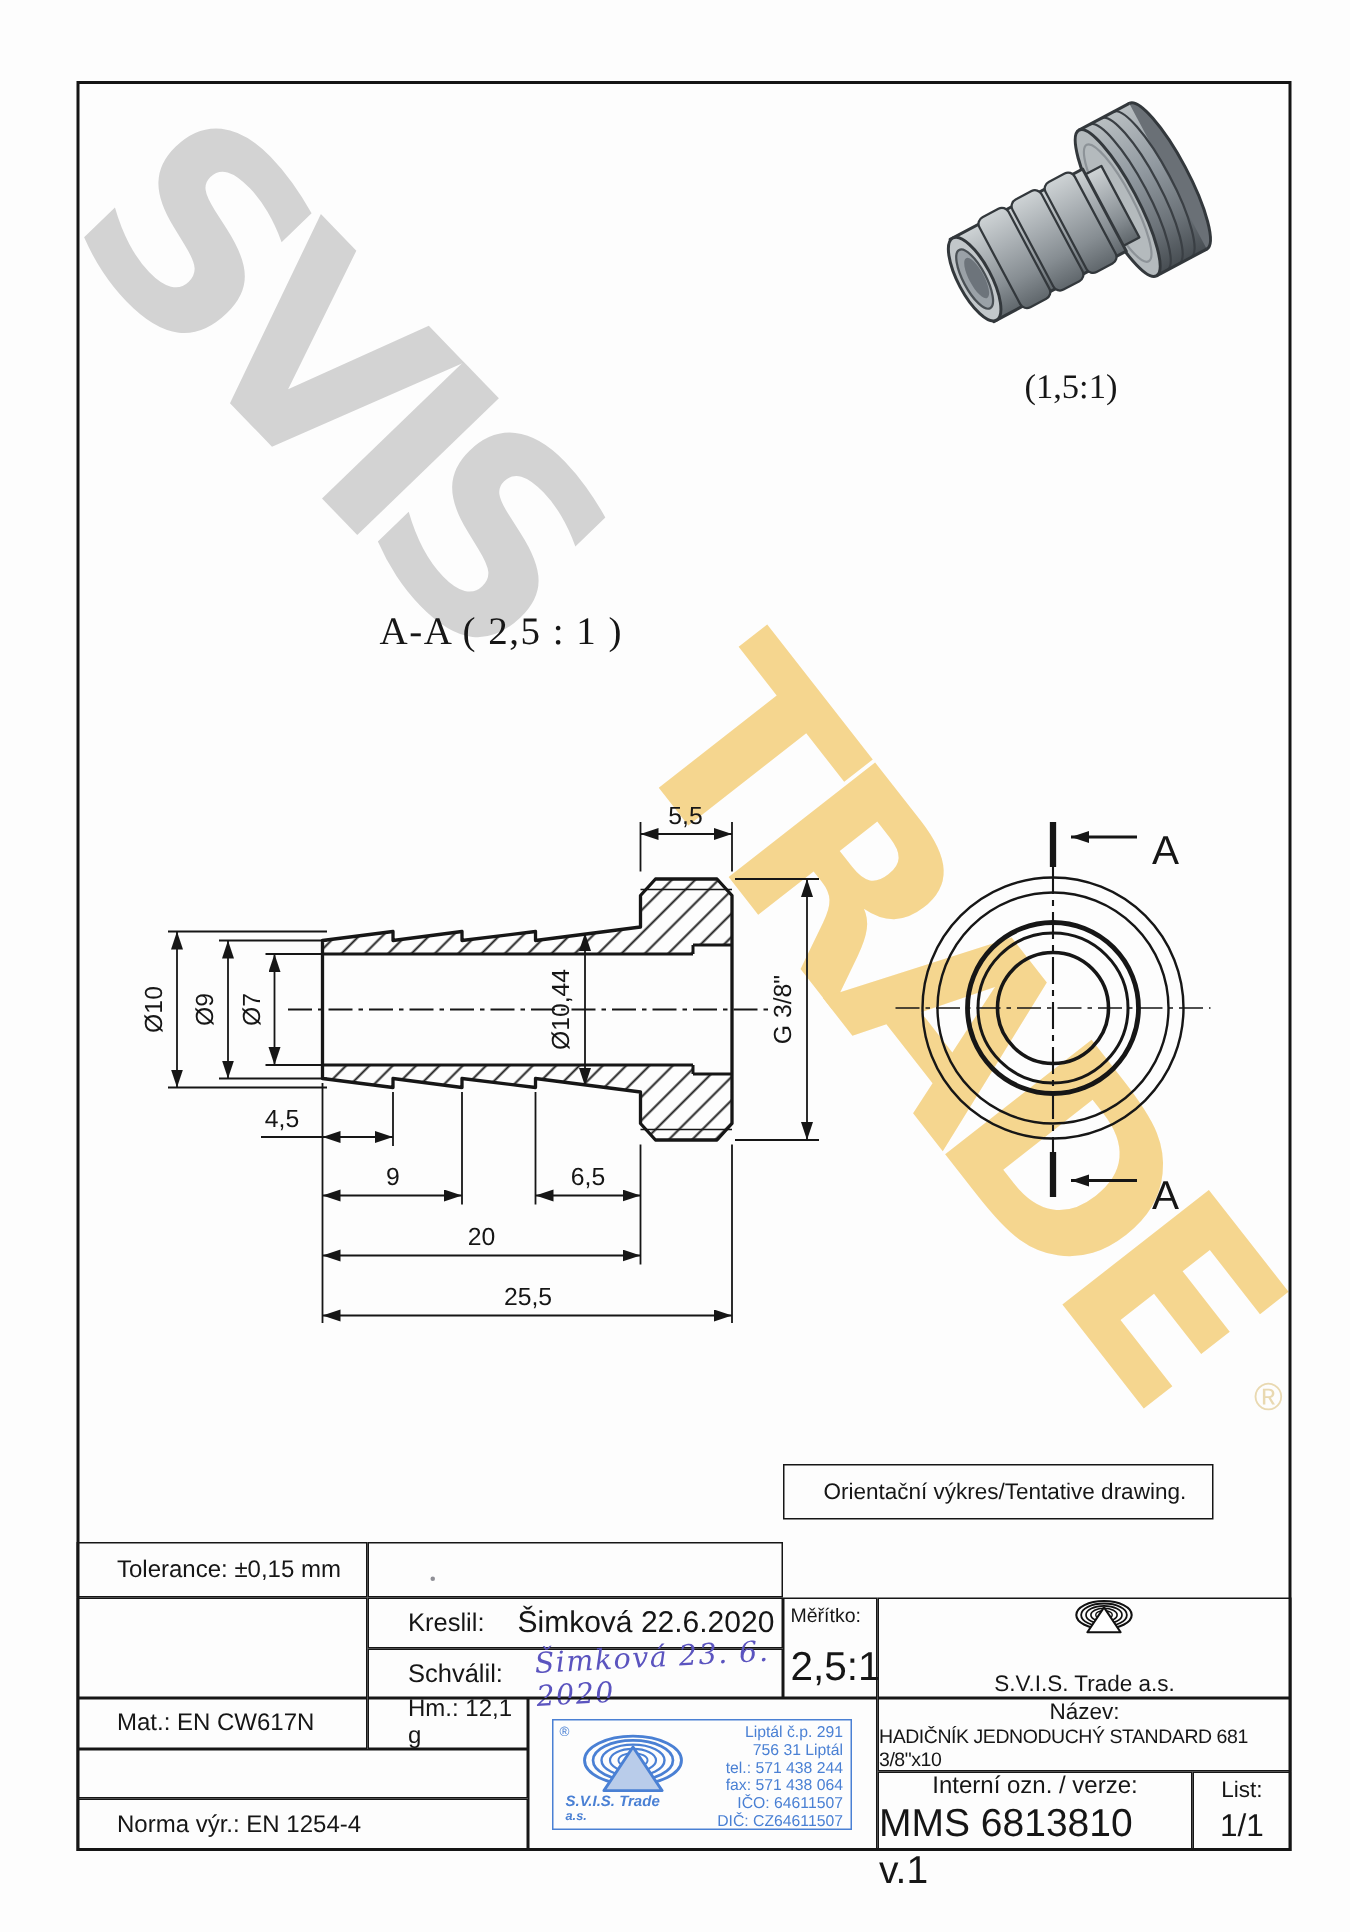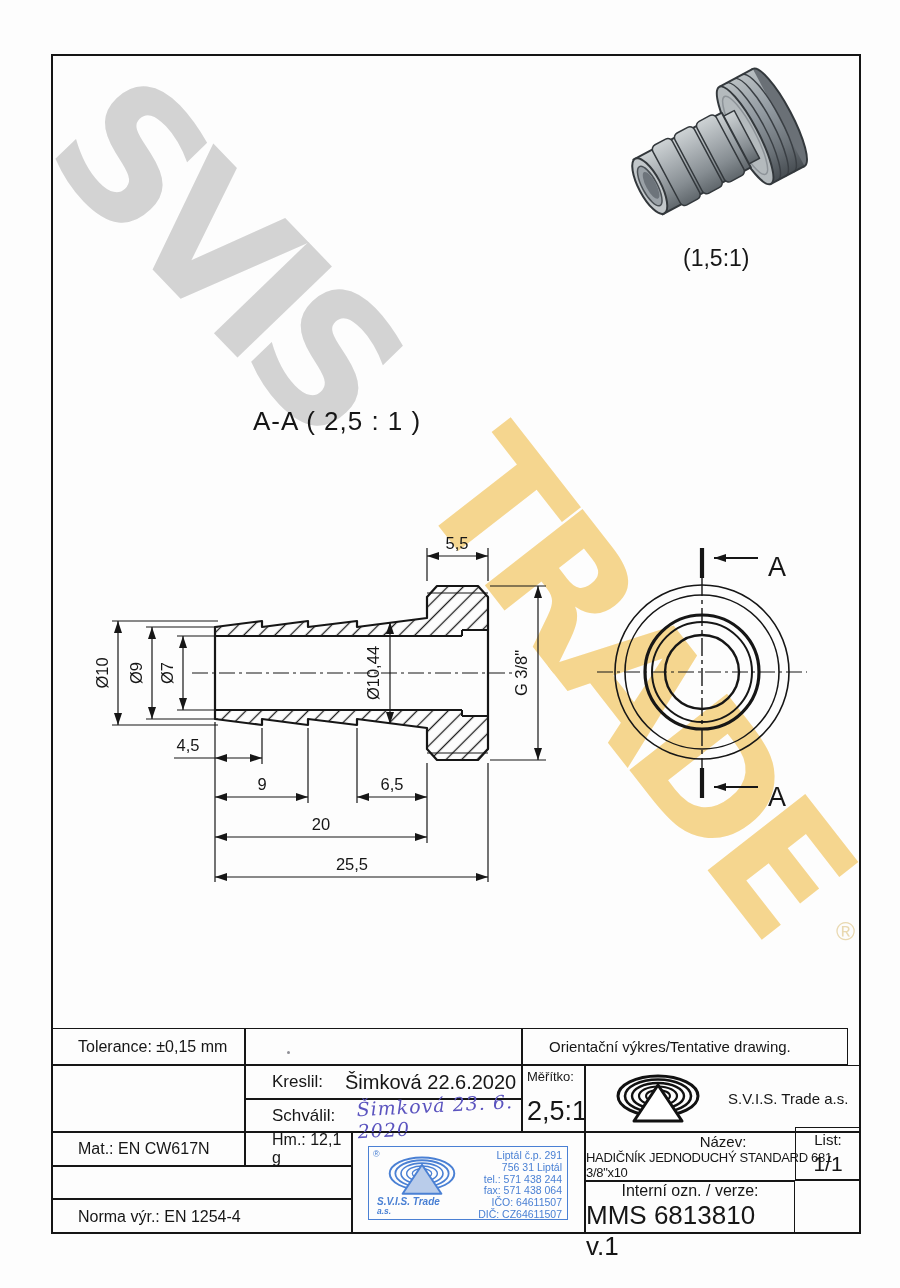--- a/index.html
+++ b/index.html
@@ -10,21 +10,21 @@
       transform-origin:0 0;white-space:nowrap;line-height:1;user-select:none;}
   #wm-svis{left:150px;top:48px;transform:rotate(46deg);font-size:180px;letter-spacing:-18px;color:#d3d3d3;}
   #wm-trade{left:526px;top:404px;transform:rotate(52deg);font-size:170px;letter-spacing:-14px;color:#f5d284;opacity:.9;}
   #wm-reg{position:absolute;z-index:0;left:836px;top:916px;font-size:26px;color:#e6d3a4;opacity:.85;}
   
   #frame{position:absolute;z-index:1;left:51px;top:54px;width:806px;height:1176px;
          border:2.5px solid #151515;pointer-events:none;}
   
   #draw{position:absolute;z-index:2;left:0;top:0;}
   
-  .flabel{position:absolute;z-index:3;white-space:nowrap;}
+  .flabel{position:absolute;z-index:3;white-space:nowrap;font-family:Liberation Serif, serif;}
   #aa-title{left:253px;top:406px;font-size:26px;letter-spacing:1px;}
   #pict-scale{left:683px;top:245px;font-size:23px;}
   
   .cell{position:absolute;z-index:3;border:1.6px solid #161616;box-sizing:border-box;
         display:flex;align-items:center;background:transparent;}
   .cell .pad{padding-left:26px;}
   .lbl{font-size:16px;}
   .small-lbl{font-size:15px;}
   .big-val{font-size:26px;}
   #cell-kreslil,#cell-schvalil{gap:22px;}
@@ -206,38 +206,38 @@
   </svg>
 
   <div class="flabel" id="aa-title">A-A ( 2,5 : 1 )</div>
   <div class="flabel" id="pict-scale">(1,5:1)</div>
 
   <div class="cell" style="left:51px;top:1028px;width:194px;height:37px;">
     <span class="pad lbl">Tolerance: ±0,15 mm</span>
   </div>
   <div class="cell" style="left:245px;top:1028px;width:277px;height:37px;"></div>
   <div class="dot" style="left:287px;top:1051px;"></div>
-  <div class="cell" style="left:522px;top:1028px;width:326px;height:37px;">
+  <div class="cell" style="left:522px;top:976px;width:287px;height:37px;">
     <span class="pad small-lbl">Orientační výkres/Tentative drawing.</span>
   </div>
 
   <div class="cell" style="left:51px;top:1065px;width:194px;height:67px;"></div>
   <div class="cell" id="cell-kreslil" style="left:245px;top:1065px;width:277px;height:34px;">
     <span class="pad" style="font-size:17px;">Kreslil:</span>
     <span style="font-size:20px;">Šimková 22.6.2020</span>
   </div>
   <div class="cell" id="cell-schvalil" style="left:245px;top:1099px;width:277px;height:33px;">
     <span class="pad" style="font-size:17px;">Schválil:</span>
     <span class="sig">Šimková 23. 6. 2020</span>
   </div>
   <div class="cell" style="left:522px;top:1065px;width:63px;height:67px;flex-direction:column;align-items:flex-start;justify-content:space-between;padding:3px 0 4px 4px;">
     <span style="font-size:13px;">Měřítko:</span>
     <span style="font-size:27px;">2,5:1</span>
   </div>
-  <div class="cell" style="left:585px;top:1065px;width:276px;height:67px;gap:24px;">
+  <div class="cell" style="left:585px;top:1065px;width:276px;height:67px;gap:24px;flex-direction:column;">
     <svg width="92" height="52" viewBox="0 0 92 52" style="margin-left:26px;">
       <g fill="none" stroke="#111111">
         <ellipse cx="46" cy="23" rx="40" ry="20" stroke-width="3"></ellipse>
         <ellipse cx="46" cy="23" rx="33" ry="16.5" stroke-width="2.6"></ellipse>
         <ellipse cx="46" cy="23" rx="26" ry="13" stroke-width="2.4"></ellipse>
         <ellipse cx="46" cy="23" rx="19" ry="9.5" stroke-width="2.2"></ellipse>
         <ellipse cx="46" cy="23" rx="12" ry="6" stroke-width="2"></ellipse>
         <path d="M46,12 L70,48 L22,48 Z" fill="#ffffff" stroke="#111111" stroke-width="3" stroke-linejoin="round"></path>
       </g>
     </svg>
@@ -257,21 +257,21 @@
   <div class="cell" style="left:352px;top:1132px;width:233px;height:102px;"></div>
 
   <div class="cell" style="left:585px;top:1132px;width:276px;height:49px;flex-direction:column;justify-content:space-evenly;">
     <span class="small-lbl">Název:</span>
     <span style="font-size:13px;letter-spacing:-0.3px;">HADIČNÍK JEDNODUCHÝ STANDARD 681 3/8"x10</span>
   </div>
   <div class="cell" style="left:585px;top:1181px;width:210px;height:53px;flex-direction:column;justify-content:space-evenly;">
     <span style="font-size:16px;">Interní ozn. / verze:</span>
     <span class="big-val">MMS 6813810 v.1</span>
   </div>
-  <div class="cell" style="left:795px;top:1127px;width:66px;height:53px;flex-direction:column;justify-content:space-evenly;">
+  <div class="cell" style="left:795px;top:1181px;width:66px;height:53px;flex-direction:column;justify-content:space-evenly;">
     <span class="small-lbl">List:</span>
     <span style="font-size:21px;">1/1</span>
   </div>
 
   <div id="stamp">
     <span class="reg">®</span>
     <svg class="stlogo" width="78" height="42" viewBox="0 0 92 52">
       <g fill="none" stroke="#4a80d4">
         <ellipse cx="46" cy="23" rx="40" ry="20" stroke-width="2.4"></ellipse>
         <ellipse cx="46" cy="23" rx="33" ry="16.5" stroke-width="2.2"></ellipse>

